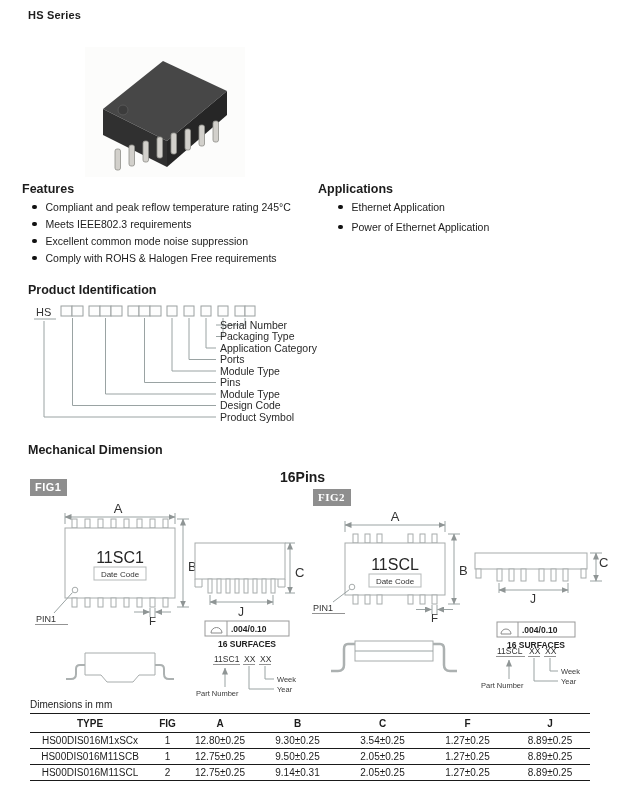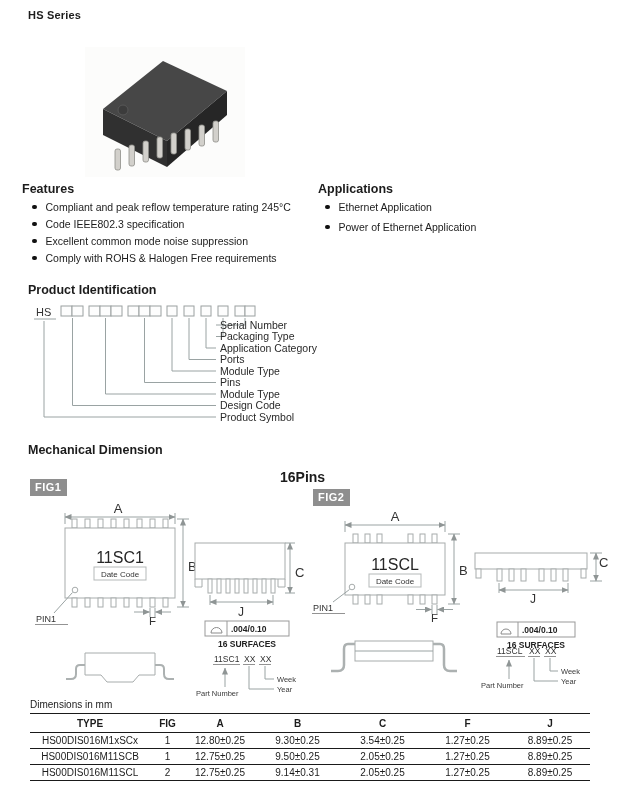--- a/index.html
+++ b/index.html
@@ -55,34 +55,34 @@
   </svg>
 
   <div class="abs sec-h" style="left:22px;top:182px;">Features</div>
   <div class="abs bullets" style="left:28px;top:201px;width:280px;">
     <div class="bullet">
         <span class="dot"></span>
         <span>Compliant and peak reflow temperature rating 245°C</span>
       </div>
     <div class="bullet">
         <span class="dot"></span>
-        <span>Code IEEE802.3 specification</span>
+        <span>Meets IEEE802.3 requirements</span>
       </div>
     <div class="bullet">
         <span class="dot"></span>
         <span>Excellent common mode noise suppression</span>
       </div>
     <div class="bullet">
         <span class="dot"></span>
         <span>Comply with ROHS &amp; Halogen Free requirements</span>
       </div>
   </div>
 
   <div class="abs sec-h" style="left:318px;top:182px;">Applications</div>
-  <div class="abs bullets" style="left:321px;top:201px;width:270px;gap:8px;">
+  <div class="abs bullets" style="left:334px;top:201px;width:270px;gap:8px;">
     <div class="bullet">
         <span class="dot"></span>
         <span>Ethernet Application</span>
       </div>
     <div class="bullet">
         <span class="dot"></span>
         <span>Power of Ethernet Application</span>
       </div>
   </div>
 
@@ -130,21 +130,21 @@
       <text x="190" y="97.5">Module Type</text>
       <text x="190" y="109">Design Code</text>
       <text x="190" y="120.5">Product Symbol</text>
     </g>
   </svg>
 
   <div class="abs sec-h" style="left:28px;top:443px;">Mechanical Dimension</div>
   <div class="abs pins-title" style="left:280px;top:469px;">16Pins</div>
 
   <div class="abs fig-badge" style="left:30px;top:479px;">FIG1</div>
-  <div class="abs fig-badge" style="left:313px;top:489px;">FIG2</div>
+  <div class="abs fig-badge" style="left:313px;top:489px;font-family:Liberation Serif, serif;">FIG2</div>
 
   <svg class="abs" style="left:28px;top:503px;" width="290" height="215" viewBox="0 0 290 215">
     <defs>
       <marker id="f1e" markerWidth="7" markerHeight="6" refX="6.5" refY="3" orient="auto">
           <path d="M0,0L7,3L0,6z" fill="#8f9595"></path>
         </marker>
       <marker id="f1s" markerWidth="7" markerHeight="6" refX="0.5" refY="3" orient="auto">
           <path d="M7,0L0,3L7,6z" fill="#8f9595"></path>
         </marker>
     </defs>

